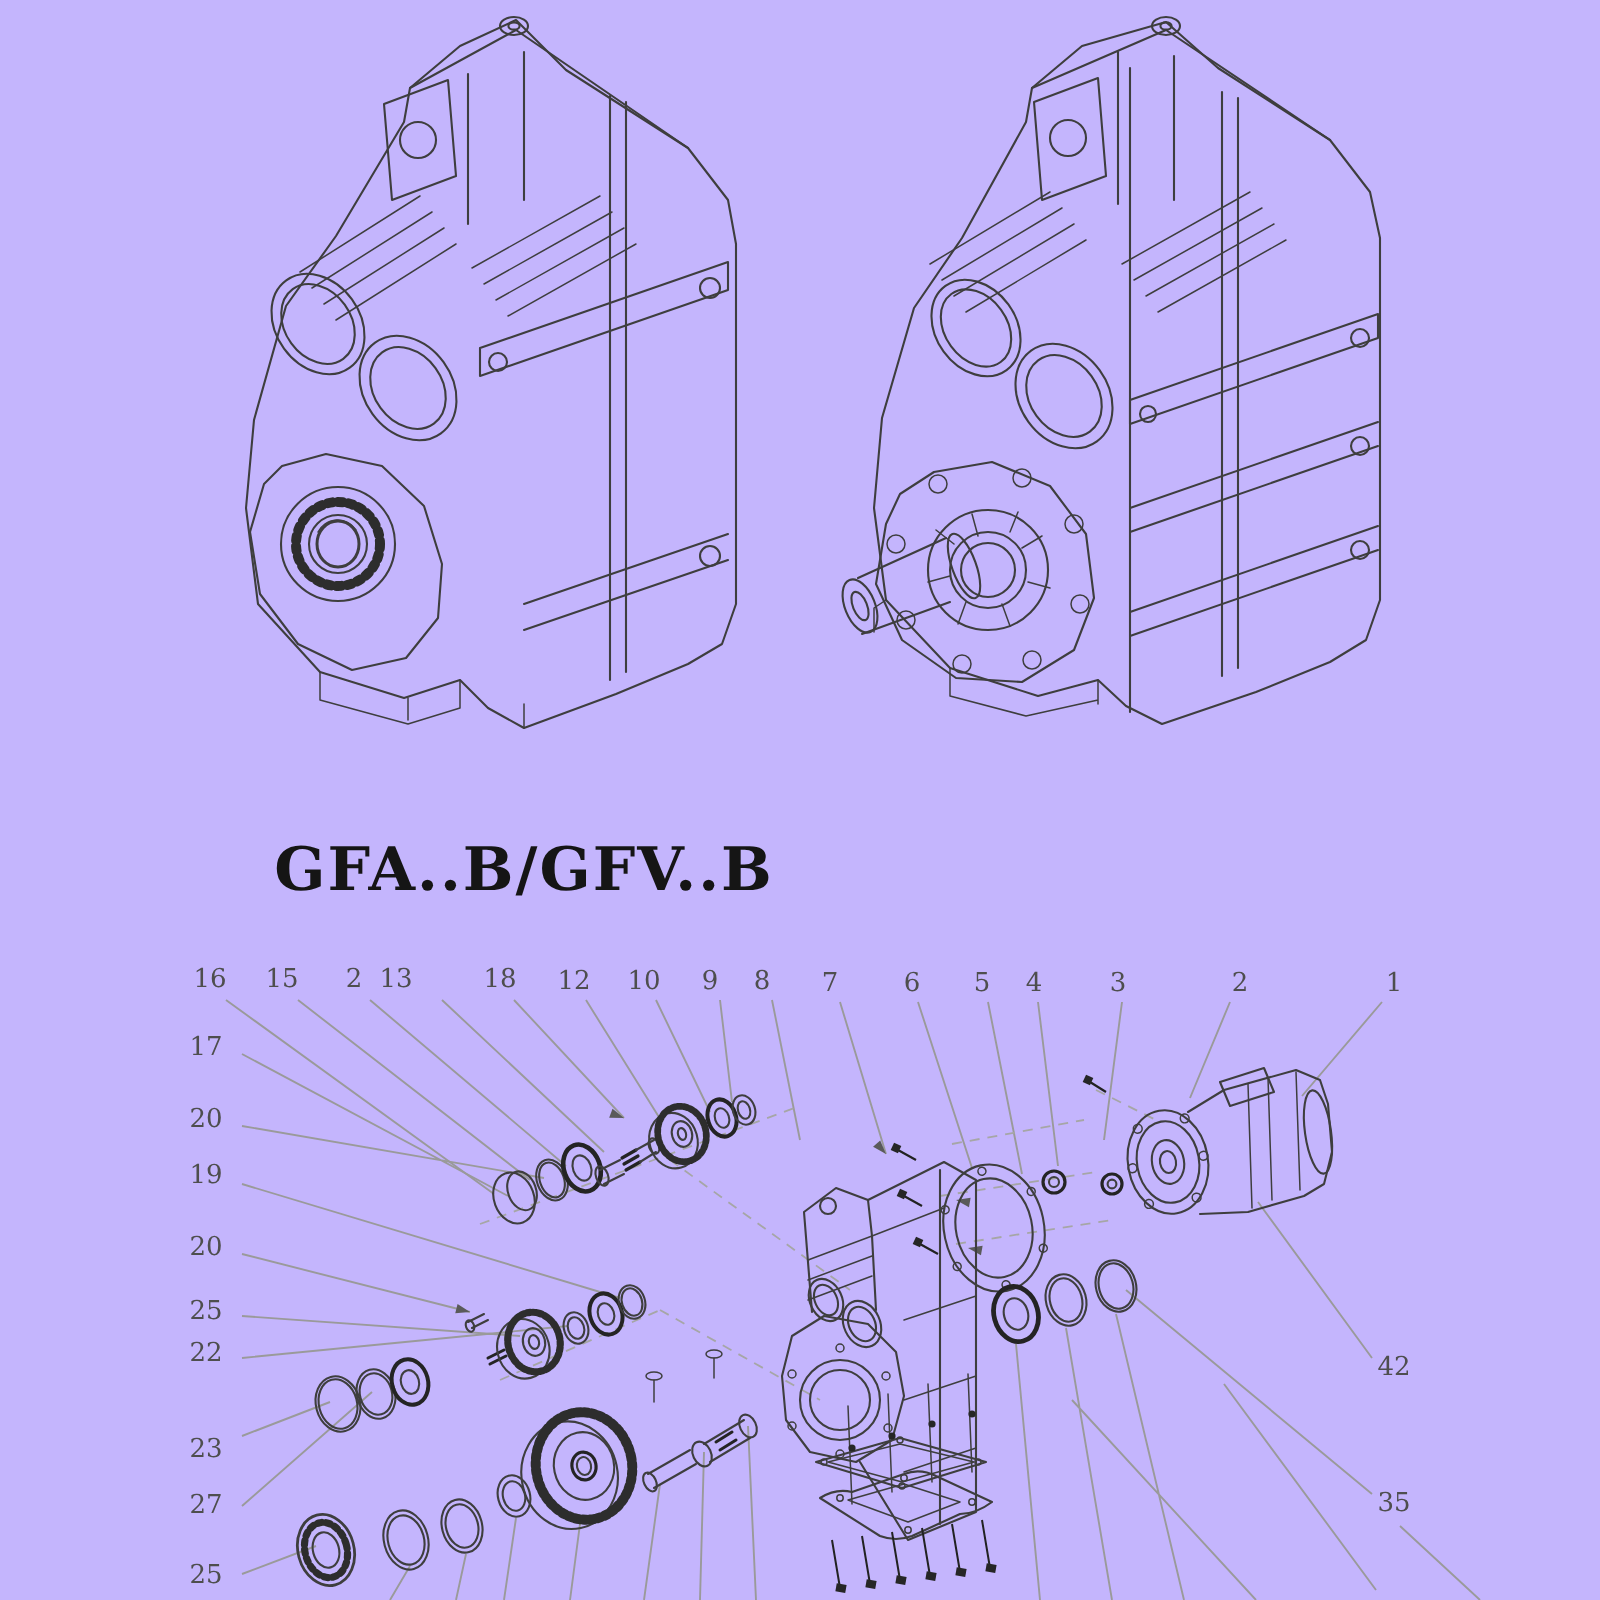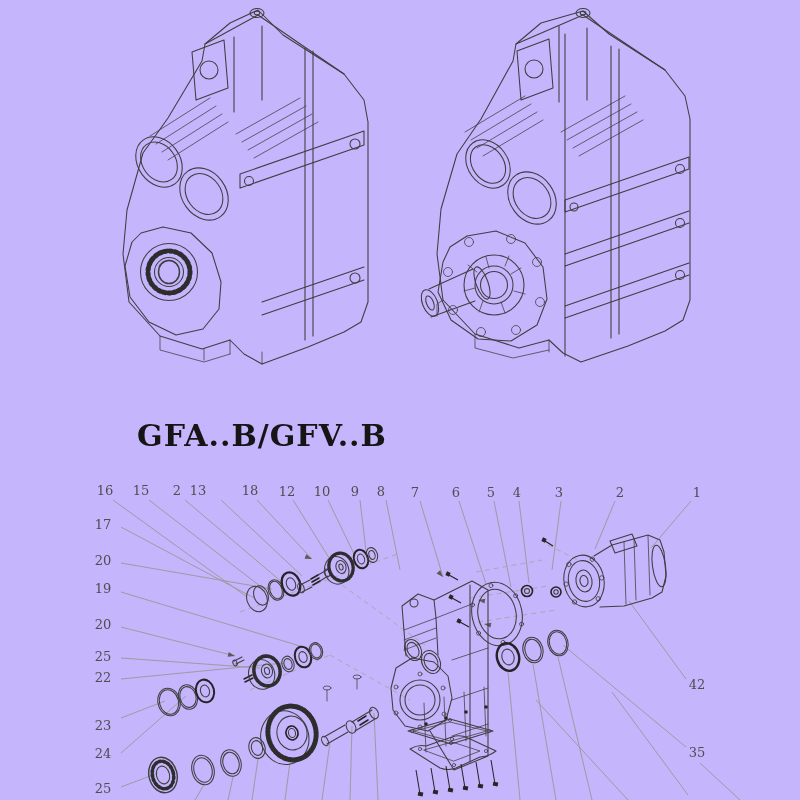--- a/index.html
+++ b/index.html
@@ -428,19 +428,19 @@
     <span class="callout" style="left:620px;top:492px">2</span>
     <span class="callout" style="left:697px;top:492px">1</span>
 
     <span class="callout" style="left:103px;top:524px">17</span>
     <span class="callout" style="left:103px;top:560px">20</span>
     <span class="callout" style="left:103px;top:588px">19</span>
     <span class="callout" style="left:103px;top:624px">20</span>
     <span class="callout" style="left:103px;top:656px">25</span>
     <span class="callout" style="left:103px;top:677px">22</span>
     <span class="callout" style="left:103px;top:725px">23</span>
-    <span class="callout" style="left:103px;top:753px">24</span>
+    <span class="callout" style="left:103px;top:753px">27</span>
     <span class="callout" style="left:103px;top:788px">25</span>
 
     <span class="callout" style="left:697px;top:684px">42</span>
     <span class="callout" style="left:697px;top:752px">35</span>
   </div>
 </div>
 
 </body></html>

